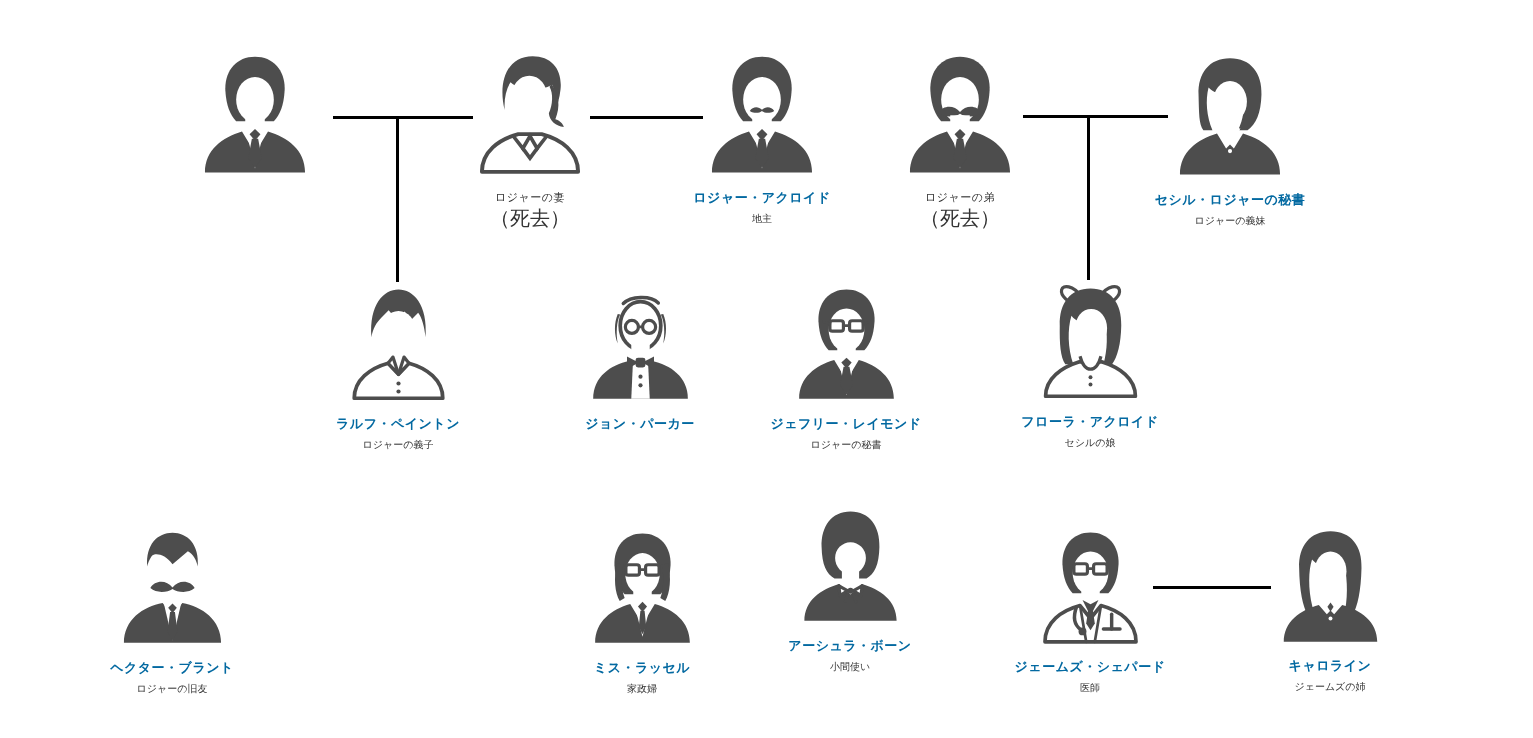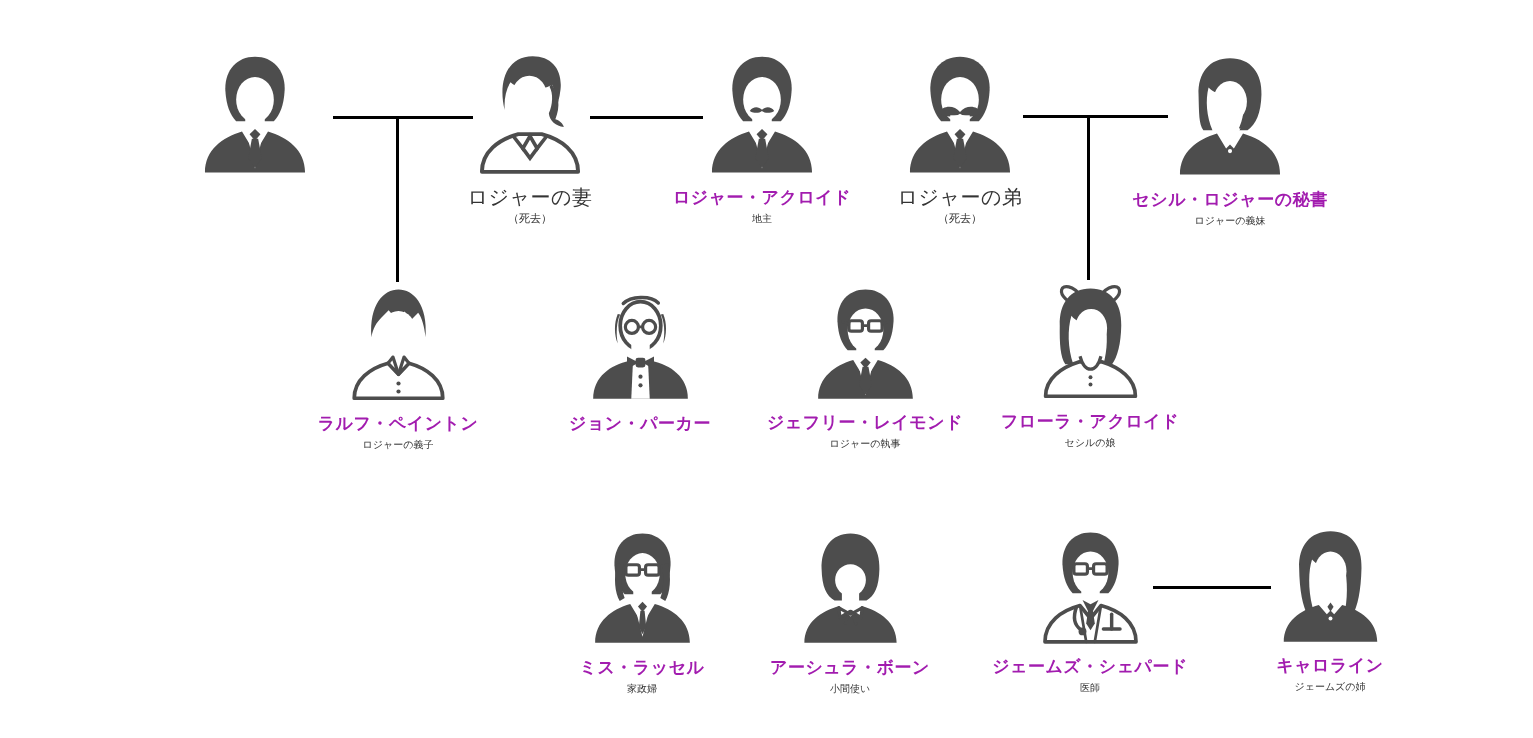--- a/index.html
+++ b/index.html
@@ -2,25 +2,25 @@
 <html><head>
 <meta charset="utf-8">
 <style>
   html,body{margin:0;padding:0;background:#ffffff;}
   #stage{position:relative;width:1533px;height:738px;background:#ffffff;overflow:hidden;
          font-family:"Liberation Sans",sans-serif;}
   .person{position:absolute;width:230px;text-align:center;}
   .avatar{display:block;margin:0 auto;}
   .row1 .avatar{width:130px;height:130px;}
   .row2 .avatar,.row3 .avatar{width:123px;height:123px;}
-  .pname{font-weight:700;font-size:17px;line-height:22px;color:#a21caf;margin-top:8px;
+  .pname{font-weight:700;font-size:13px;line-height:22px;color:#0369a1;margin-top:8px;
          letter-spacing:0.5px;}
   .prole{font-weight:400;font-size:10px;line-height:20px;color:#333333;}
-  .plain .pname{font-weight:400;font-size:20px;color:#333333;line-height:21px;}
-  .plain .prole{font-size:11px;}
+  .plain .pname{font-weight:400;font-size:11px;color:#333333;line-height:21px;}
+  .plain .prole{font-size:20px;}
   .conn{position:absolute;background:#000000;}
   
   .avatar .f{fill:#4d4d4d;}
   .avatar .w{fill:#ffffff;}
   .avatar .wl{fill:#ffffff;stroke:#4d4d4d;stroke-width:3;stroke-linejoin:round;}
   .avatar .wl2{fill:#ffffff;stroke:#4d4d4d;stroke-width:2.6;stroke-linejoin:round;}
   .avatar .ln{fill:none;stroke:#4d4d4d;stroke-width:2.8;stroke-linecap:round;}
   .avatar .ln2{fill:none;stroke:#4d4d4d;stroke-width:2.2;stroke-linecap:round;}
 </style>
 </head>
@@ -140,57 +140,69 @@
       <path class="ln2" d="M48.3 36.5 L51.7 36.5"></path>
       <path class="f" d="M48.5 65.5 L39 60.5 L39 71 Z"></path>
       <path class="f" d="M51.5 65.5 L61 60.5 L61 71 Z"></path>
       <rect class="f" x="46" y="61.5" width="8" height="8" rx="2"></rect>
       <circle class="f" cx="50" cy="77" r="1.7"></circle>
       <circle class="f" cx="50" cy="84" r="1.7"></circle>
     </svg>
     <div class="pname">ジョン・パーカー</div>
   </div>
 
-  <div class="person row2" style="left:750px;top:282px;font-family:Liberation Mono, monospace;">
+  <div class="person row2" style="left:731px;top:282px;">
     <svg class="avatar" viewBox="0 0 100 100">
       <path class="f" d="M50 6 C64.5 6 73.5 17 72.8 32 C72.2 43.5 69 51 64.5 55.5 L35.5 55.5 C31 51 27.8 43.5 27.2 32 C26.5 17 35.5 6 50 6 Z"></path>
       <ellipse class="w" cx="50" cy="39" rx="14.5" ry="17.5"></ellipse>
       <rect class="w" x="42.5" y="50" width="15" height="14"></rect>
       <path class="f" d="M11.5 95 C11.5 77.5 25 68 40 63.5 L47 75 L50 72 L53 75 L60 63.5 C75 68 88.5 77.5 88.5 95 Z"></path>
       <path class="w" d="M43 62 L50 92 L57 62 Z"></path>
       <path class="w" d="M42 59 L47.5 72.5 L50.5 61.5 Z"></path>
       <path class="w" d="M58 59 L52.5 72.5 L49.5 61.5 Z"></path>
       <path class="f" d="M50 61.5 L45.8 65.5 L50 70.5 L54.2 65.5 Z"></path>
       <path class="f" d="M47.6 69 L44.8 84 L50 91.5 L55.2 84 L52.4 69 Z"></path>
       <rect class="wl2" x="36.5" y="31.5" width="11" height="8.5" rx="2"></rect>
       <rect class="wl2" x="52.5" y="31.5" width="11" height="8.5" rx="2"></rect>
       <path class="ln2" d="M47.5 35.5 L52.5 35.5"></path>
       <path class="ln2" d="M36.5 34 L31.5 32.5"></path>
       <path class="ln2" d="M63.5 34 L68.5 32.5"></path>
     </svg>
     <div class="pname">ジェフリー・レイモンド</div>
-    <div class="prole">ロジャーの執事</div>
+    <div class="prole">ロジャーの秘書</div>
   </div>
 
   <div class="person row2" style="left:975px;top:280px;">
     <svg class="avatar" viewBox="0 0 100 100">
       <path class="wl2" d="M42 13 C36 4.5 27.5 3.5 26.5 8 C25.5 12.5 31.5 18.5 39 20 Z"></path>
       <path class="wl2" d="M58 13 C64 4.5 72.5 3.5 73.5 8 C74.5 12.5 68.5 18.5 61 20 Z"></path>
       <path class="f" d="M50 7 C66.5 7 75.5 19 75 37 C74.7 52 72 62.5 67.5 68.5 L60.5 68.5 C63.8 57 64.2 44 61.5 31.5 C53 38.5 40.5 36.5 34.5 29 C31.2 40 31.5 55 36 68.5 L29.5 68.5 C25.5 62.5 24.8 52 25 37 C24.5 19 33.5 7 50 7 Z"></path>
       <ellipse class="w" cx="50.5" cy="39" rx="13" ry="15.5"></ellipse>
       <rect class="w" x="43.5" y="49" width="14" height="14"></rect>
       <path class="wl" d="M13.5 94.5 C13.5 80 26.5 71 41 66.5 L59 66.5 C73.5 71 86.5 80 86.5 94.5 Z"></path>
       <path class="wl2" d="M41.5 62 C43.5 69.5 46.5 72.5 50 72.5 C53.5 72.5 56.5 69.5 58.5 62"></path>
       <circle class="f" cx="50" cy="79" r="1.6"></circle>
       <circle class="f" cx="50" cy="85" r="1.6"></circle>
     </svg>
     <div class="pname">フローラ・アクロイド</div>
     <div class="prole">セシルの娘</div>
   </div>
 
+  <div class="person row3" style="left:57px;top:526px;">
+    <svg class="avatar" viewBox="0 0 100 100">
+      <path class="f" d="M29.5 33 C28 15 38 5.5 50 5.5 C62 5.5 72 15 70.5 33 C69.5 28 67 23 62.5 20.5 L50 31 C44 23 36 21.5 33 24.5 C31 27.5 30 30 29.5 33 Z"></path>
+      <path class="f" d="M50 50 C45 43.5 35.5 44 32 50.5 C37 55 46 54 50 51.2 C54 54 63 55 68 50.5 C64.5 44 55 43.5 50 50 Z"></path>
+      <path class="f" d="M10.5 95 C10.5 76 26 65.5 42 62.5 L50 73 L58 62.5 C74 65.5 89.5 76 89.5 95 Z"></path>
+      <path class="w" d="M42.5 61 L50 93 L57.5 61 Z"></path>
+      <path class="f" d="M50 63 L46.5 66.5 L50 71 L53.5 66.5 Z"></path>
+      <path class="f" d="M48 70 L46 86 L50 93 L54 86 L52 70 Z"></path>
+    </svg>
+    <div class="pname">ヘクター・ブラント</div>
+    <div class="prole">ロジャーの旧友</div>
+  </div>
 
 
   <div class="person row3" style="left:527px;top:526px;">
     <svg class="avatar" viewBox="0 0 100 100">
       <path class="f" d="M50 6 C64.5 6 73.5 17 72.8 32 C72.2 43.5 69 51 64.5 55.5 L35.5 55.5 C31 51 27.8 43.5 27.2 32 C26.5 17 35.5 6 50 6 Z"></path>
       <path class="f" d="M29 30 C26.5 43 27.5 54 31.5 61 L35.5 58.5 C32.5 51 32.5 40 34.5 31.5 Z"></path>
       <path class="f" d="M71 30 C73.5 43 72.5 54 68.5 61 L64.5 58.5 C67.5 51 67.5 40 65.5 31.5 Z"></path>
       <ellipse class="w" cx="50" cy="39" rx="14" ry="17"></ellipse>
       <rect class="w" x="42.5" y="50" width="15" height="14"></rect>
       <path class="f" d="M11.5 95 C11.5 77.5 25 68 40 63.5 L47 75 L50 72 L53 75 L60 63.5 C75 68 88.5 77.5 88.5 95 Z"></path>
@@ -200,21 +212,21 @@
       <path class="f" d="M50 61.5 L46.3 65.5 L50 70 L53.7 65.5 Z"></path>
       <path class="f" d="M48.3 69 L47 82 L50 88 L53 82 L51.7 69 Z"></path>
       <rect class="wl2" x="36.5" y="31.5" width="11" height="8.5" rx="2"></rect>
       <rect class="wl2" x="52.5" y="31.5" width="11" height="8.5" rx="2"></rect>
       <path class="ln2" d="M47.5 35.5 L52.5 35.5"></path>
     </svg>
     <div class="pname">ミス・ラッセル</div>
     <div class="prole">家政婦</div>
   </div>
 
-  <div class="person row3" style="left:735px;top:526px;">
+  <div class="person row3" style="left:735px;top:504px;">
     <svg class="avatar" viewBox="0 0 100 100">
       <path class="f" d="M50 6 C65.5 6 74 18 73.5 35 C73.2 49.5 69.5 57 63 60.5 L37 60.5 C30.5 57 26.8 49.5 26.5 35 C26 18 34.5 6 50 6 Z"></path>
       <ellipse class="w" cx="50" cy="44" rx="12.5" ry="13"></ellipse>
       <rect class="w" x="43" y="52" width="14" height="12"></rect>
       <path class="f" d="M12.5 95 C12.5 78.5 26 69 41 65 L50 73.5 L59 65 C74 69 87.5 78.5 87.5 95 Z"></path>
       <path class="w" d="M42.5 61.5 L48 72 L51 63 Z"></path>
       <path class="w" d="M57.5 61.5 L52 72 L49 63 Z"></path>
       <path class="wl2" d="M47.5 70.5 L40.5 66.5 L41.5 74.5 Z"></path>
       <path class="wl2" d="M52.5 70.5 L59.5 66.5 L58.5 74.5 Z"></path>
       <circle class="f" cx="50" cy="70.5" r="2.4"></circle>

